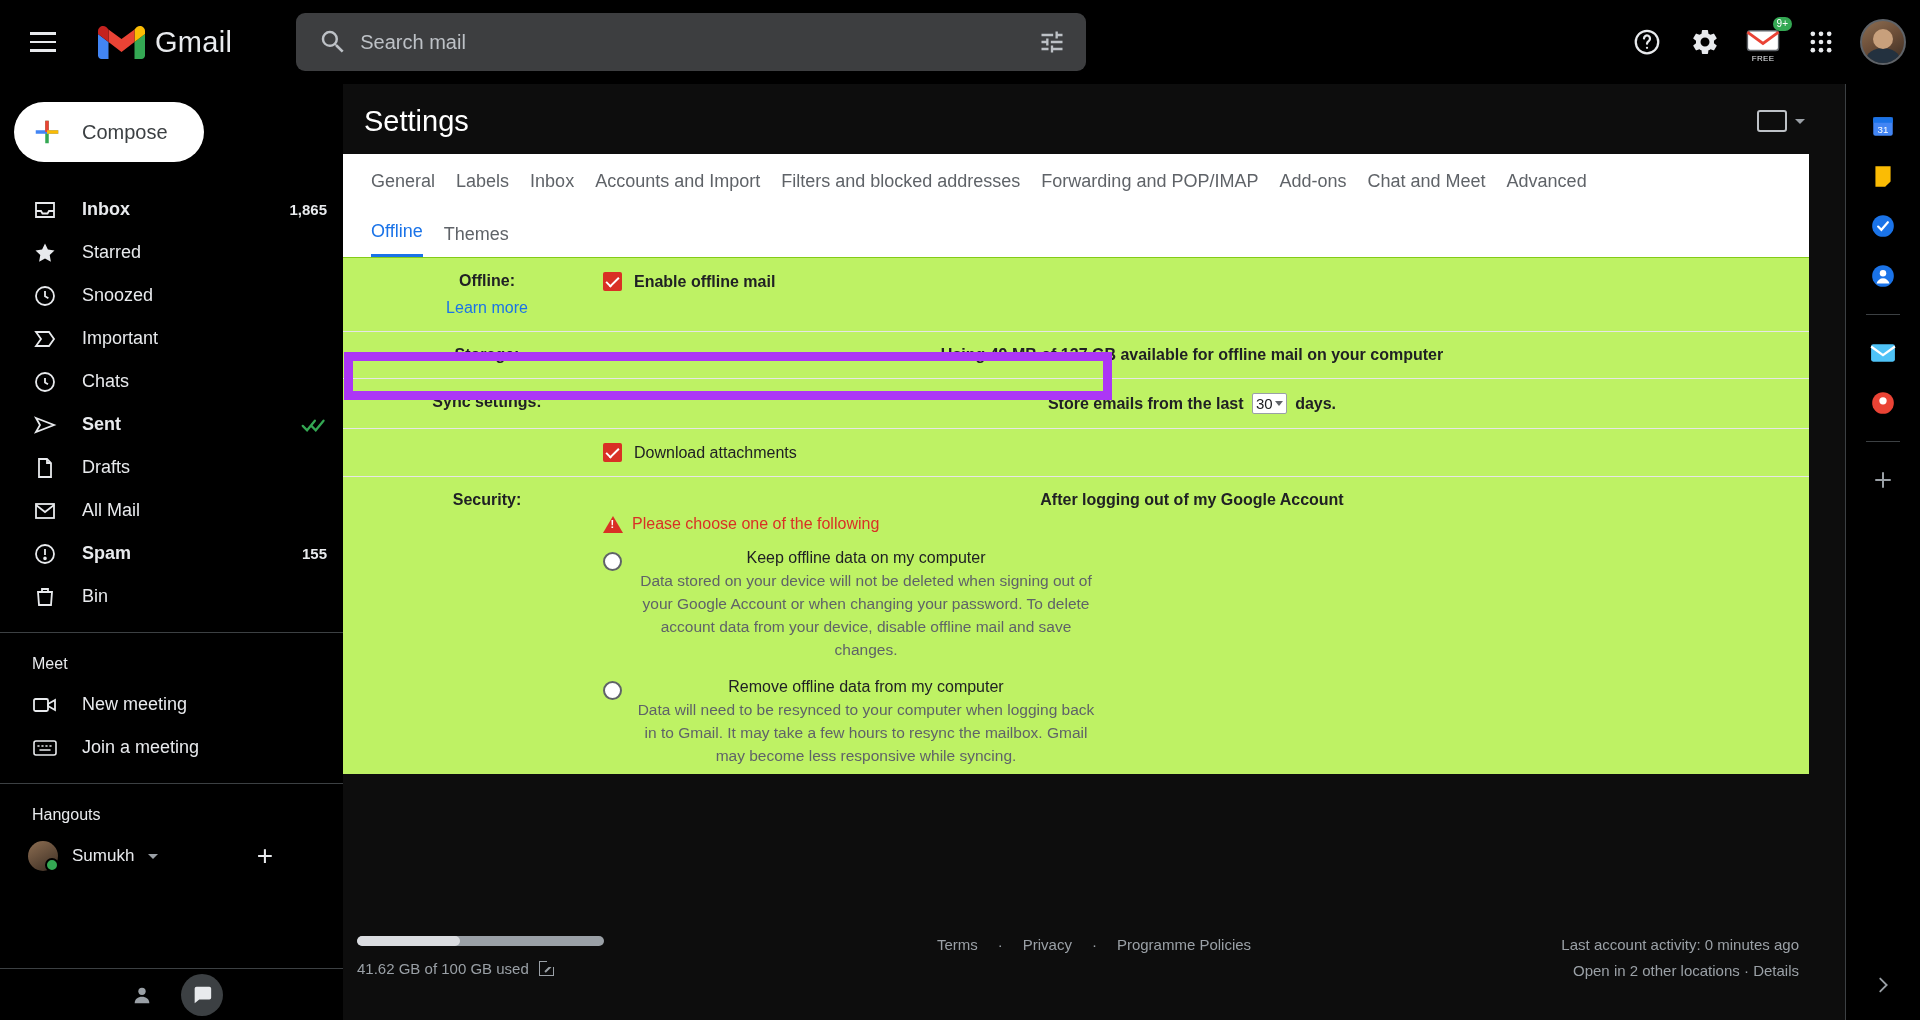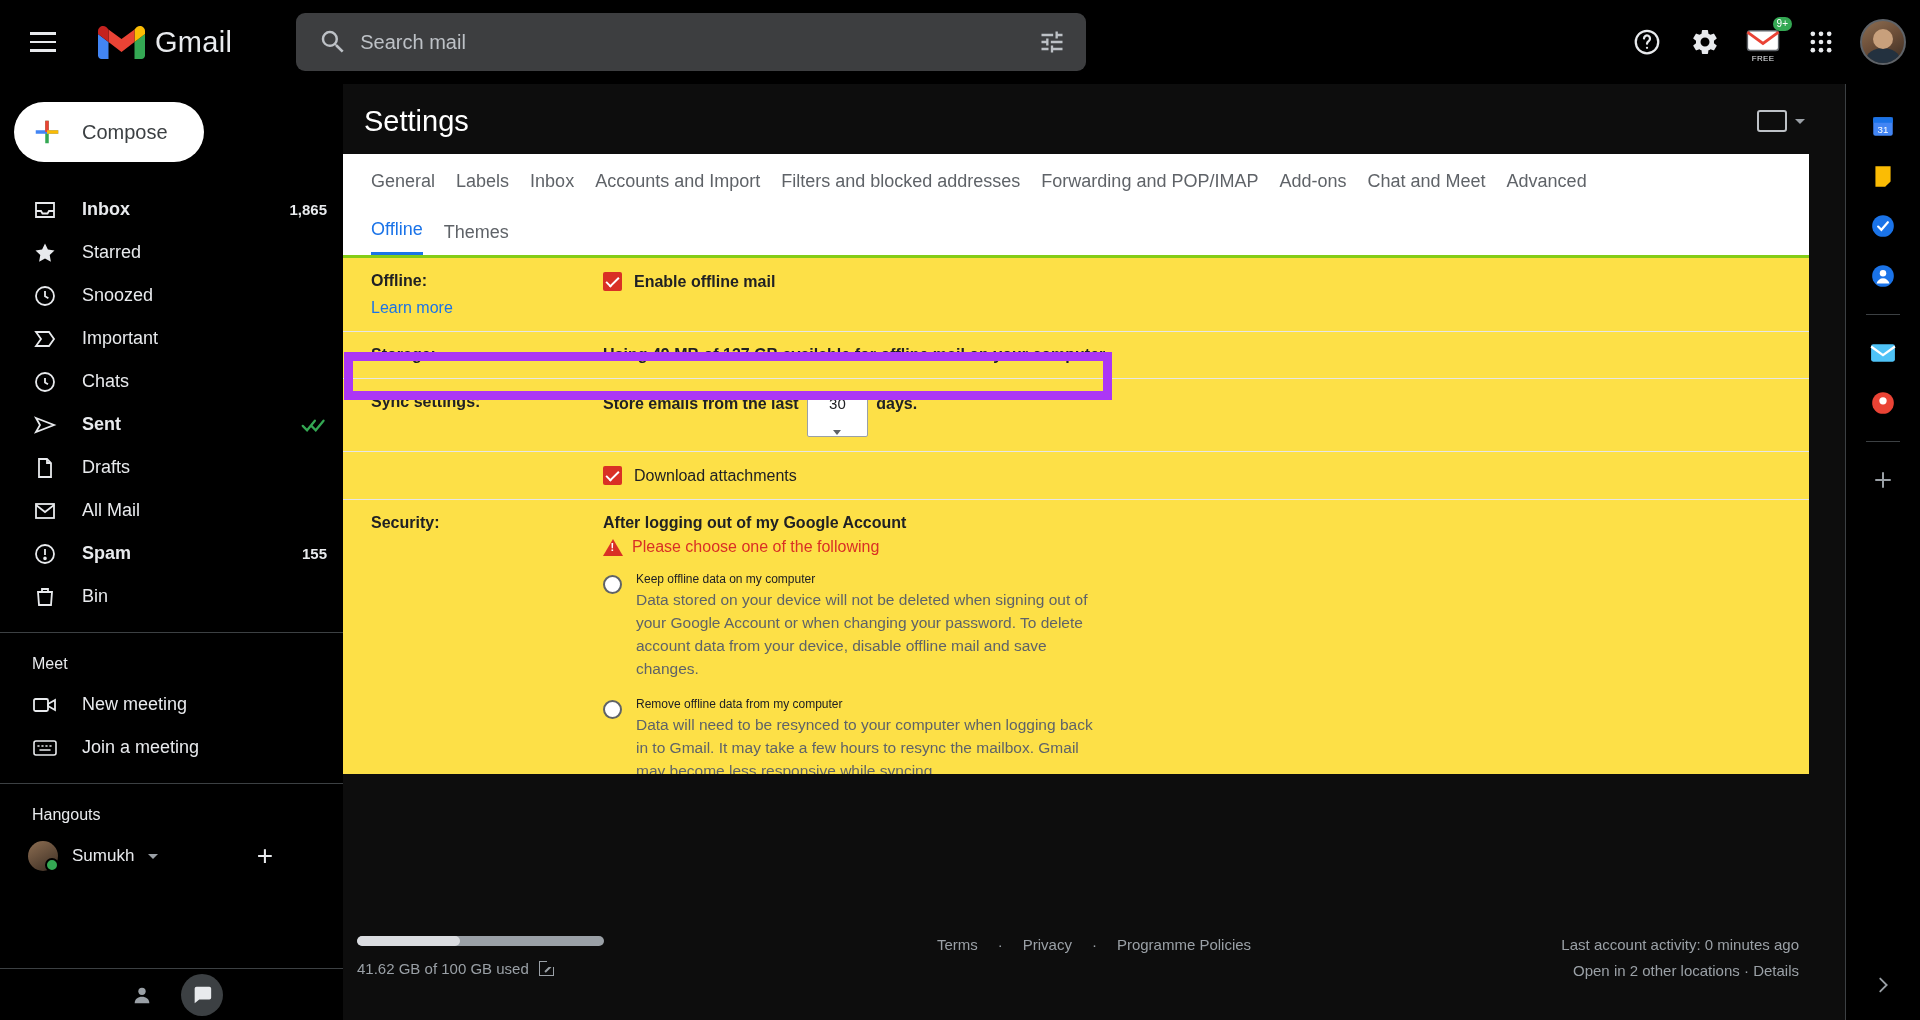--- a/index.html
+++ b/index.html
@@ -131,67 +131,67 @@
     margin-left: 0; width: 1466px; background: #fff;
     position: absolute; top: 70px; left: 0; height: 620px; overflow: hidden;
   }
   .tabs-row {
     display: flex; align-items: center; gap: 21px; padding: 0 28px;
     height: 54px; font-size: 18px; color: #5f6368; border-bottom: 0;
   }
   .tabs-row .tab { cursor: pointer; white-space: nowrap; }
   .tabs-row2 {
     display: flex; align-items: flex-end; gap: 21px; padding: 0 28px;
-    height: 50px; font-size: 18px; color: #5f6368; border-bottom: 3px solid #84cc16;
+    height: 50px; font-size: 18px; color: #5f6368; border-bottom: 1px solid #84cc16;
   }
   .tab2 { padding-bottom: 12px; cursor: pointer; }
   .tab2.active { color: #1a73e8; border-bottom: 3px solid #1a73e8; }
 
-  .settings-body { background: #fde047; padding: 0; position: relative; }
+  .settings-body { background: #bef264; padding: 0; position: relative; text-align: center; }
   .srow {
     display: flex; padding: 14px 28px 14px 28px; border-bottom: 1px solid #e6e6e6;
     font-size: 16px; color: #202124;
   }
   .srow:last-child { border-bottom: 0; }
   .slabel { width: 232px; font-weight: bold; flex: 0 0 auto; color: #202124; }
   .slabel .lm { display: block; font-weight: normal; color: #1a73e8; margin-top: 9px; cursor: pointer; }
   .sval { flex: 1; }
   .chk-line { display: flex; align-items: center; gap: 12px; }
   .cbox {
     width: 19px; height: 19px; background: #d93025; border-radius: 2px;
     position: relative; flex: 0 0 auto; cursor: pointer;
   }
   .cbox::after {
     content: ""; position: absolute; left: 6px; top: 2px; width: 5px; height: 11px;
     border: solid #fff; border-width: 0 2.5px 2.5px 0; transform: rotate(45deg);
   }
   .b { font-weight: bold; }
   .sel-days {
-    display: inline-flex; align-items: center; gap: 18px; border: 1px solid #9aa0a6;
-    background: #fff; padding: 1px 21px; font-size: 15px; color: #202124;
-    border-radius: 2px; margin: 0 4px; cursor: pointer; font-weight: normal; flex-direction: column;
+    display: inline-flex; align-items: center; gap: 2px; border: 1px solid #9aa0a6;
+    background: #fff; padding: 1px 3px; font-size: 15px; color: #202124;
+    border-radius: 2px; margin: 0 4px; cursor: pointer; font-weight: normal;
   }
   .sel-days .cv { width:0;height:0;border-left:4px solid transparent;border-right:4px solid transparent;border-top:5px solid #5f6368;}
 
   .warn-line { display: flex; align-items: center; gap: 9px; color: #d93025; margin-top: 6px; font-size: 16px; }
   .warn-tri {
     width: 0; height: 0; border-left: 10px solid transparent; border-right: 10px solid transparent;
     border-bottom: 17px solid #d93025; position: relative; flex: 0 0 auto;
   }
   .warn-tri::after {
     content: "!"; position: absolute; left: -2.5px; top: 3px; color: #fff;
     font-size: 11px; font-weight: bold; line-height: 1;
   }
   .radio-group { margin-top: 16px; }
   .radio-item { display: flex; gap: 14px; margin-bottom: 16px; }
   .rbtn {
     width: 19px; height: 19px; border: 2px solid #5f6368; border-radius: 50%;
     flex: 0 0 auto; margin-top: 3px; background: #fff; cursor: pointer;
   }
-  .rtitle { font-size: 12px; color: #202124; }
+  .rtitle { font-size: 16px; color: #202124; }
   .rdesc { font-size: 15.5px; color: #5f6368; line-height: 1.48; margin-top: 3px; max-width: 460px; }
 
   
   .hl-box {
     position: absolute; left: 1px; top: 198px; width: 768px; height: 48px;
     border: 9px solid #ac36f5; pointer-events: none; z-index: 30;
   }
 
   
   .footer {

